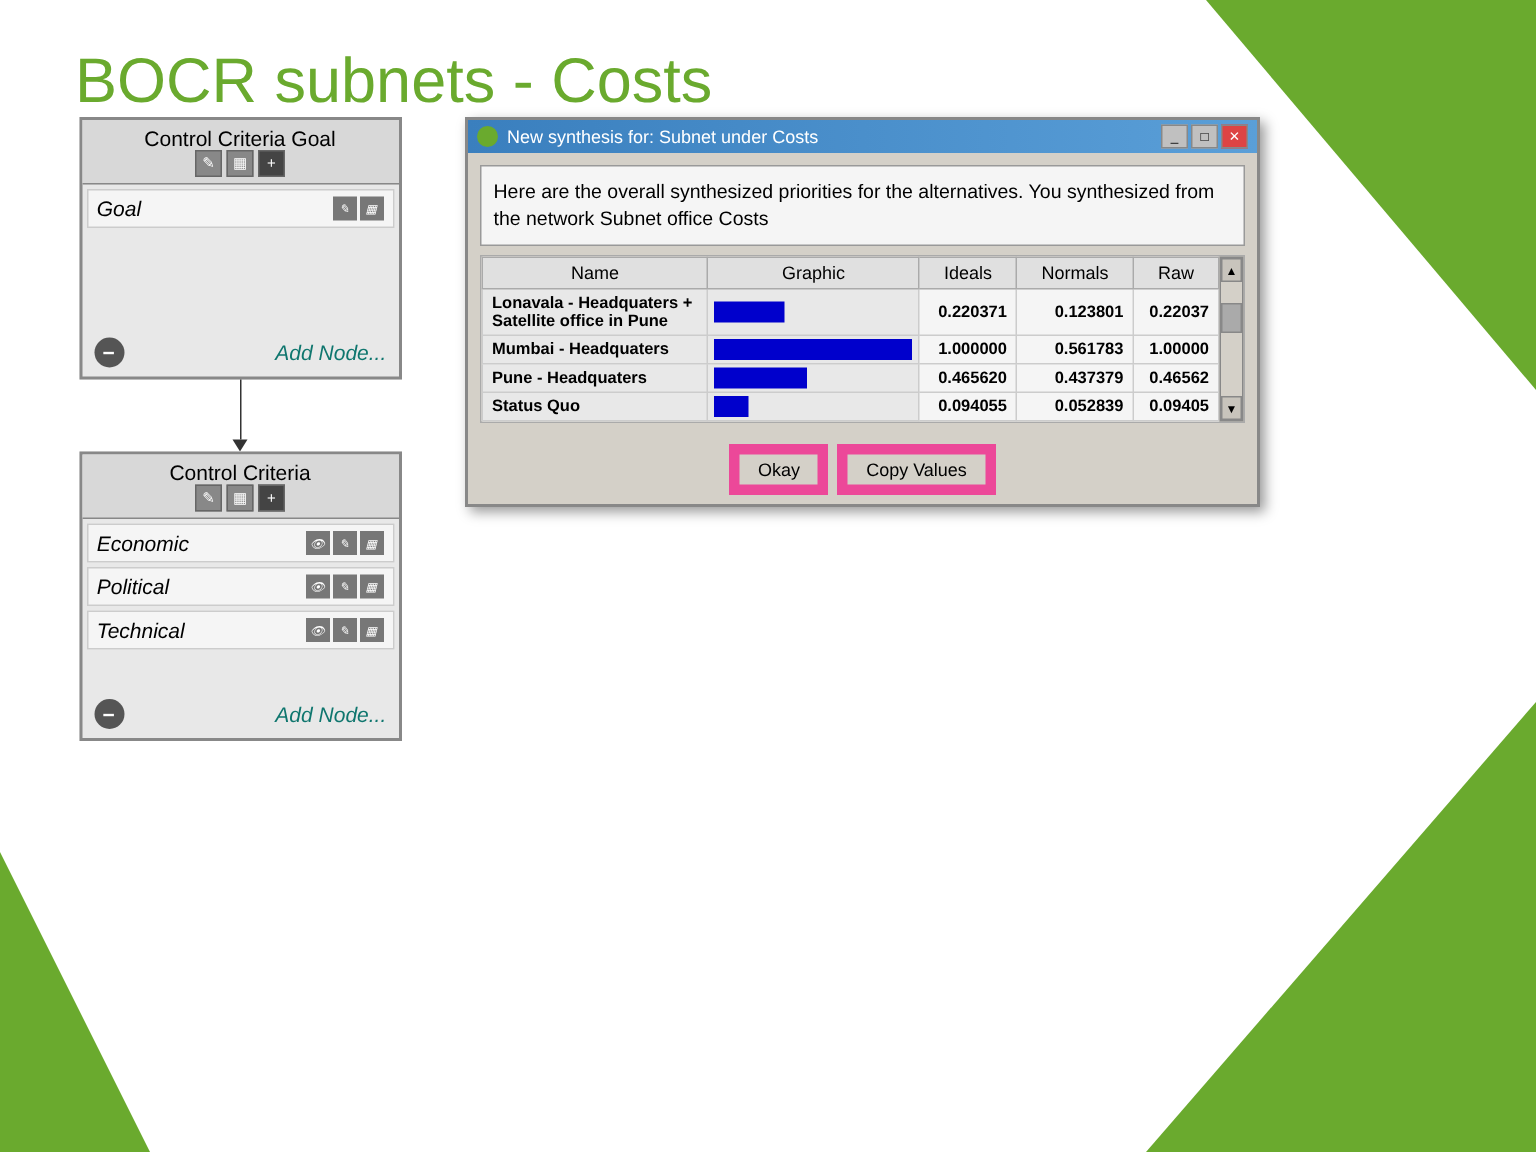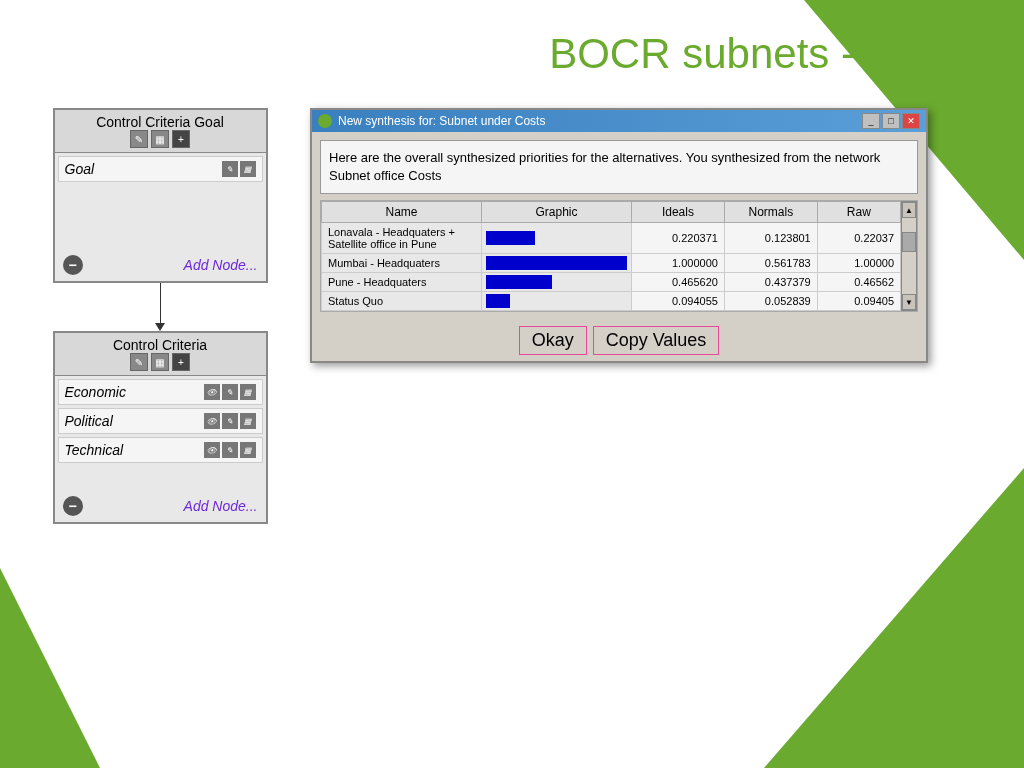--- a/index.html
+++ b/index.html
@@ -48,22 +48,20 @@
     .page-content {
       position: relative;
       z-index: 1;
       padding: 30px 50px;
     }
 
     .page-title {
       color: #6aaa2e;
       font-size: 42px;
       font-weight: normal;
-      margin-bottom: 30px;
-      text-align: right;
     }
 
     .main-area {
       display: flex;
       gap: 40px;
       align-items: flex-start;
     }
 
     
     .left-panel {
@@ -161,21 +159,21 @@
       justify-content: center;
       color: #fff;
       font-size: 14px;
       font-weight: bold;
       cursor: pointer;
     }
 
     .add-node-link {
       font-style: italic;
       font-size: 14px;
-      color: #6d28d9;
+      color: #0f766e;
       text-decoration: none;
       margin-left: 16px;
     }
 
     
     .connector {
       display: flex;
       flex-direction: column;
       align-items: center;
       margin: 0;
@@ -196,21 +194,21 @@
     }
 
     
     .right-panel {
       flex: 1;
     }
 
     .dialog-window {
       border: 2px solid #888;
       background: #d4d0c8;
-      width: 618px;
+      width: 530px;
       box-shadow: 3px 3px 8px rgba(0,0,0,0.4);
     }
 
     .dialog-titlebar {
       background: linear-gradient(to right, #3a7fbe, #5a9fd8);
       display: flex;
       align-items: center;
       justify-content: space-between;
       padding: 3px 6px;
       color: #fff;
@@ -272,40 +270,41 @@
     .dialog-table {
       width: 100%;
       border-collapse: collapse;
       background: #fff;
       font-size: 12px;
     }
 
     .dialog-table th {
       background: #e0e0e0;
       border: 1px solid #aaa;
-      padding: 3px 0;
+      padding: 3px 16px;
       text-align: center;
       font-weight: normal;
       margin-left: 15px;
     }
 
     .dialog-table th.name-col {
       text-align: center;
       width: 160px;
     }
 
     .dialog-table th.graphic-col {
       width: 150px;
       text-align: center;
     }
 
     .dialog-table td {
       border: 1px solid #ccc;
       padding: 3px 6px;
       font-size: 11px;
+      font-weight: bold;
     }
 
     .dialog-table td.name-cell {
       background: #e8e8e8;
       font-size: 11px;
     }
 
     .dialog-table td.graphic-cell {
       background: #e8e8e8;
       padding: 2px 4px;
@@ -326,22 +325,22 @@
       display: flex;
       justify-content: center;
       gap: 6px;
       padding: 6px;
       background: #d4d0c8;
     }
 
     .footer-btn {
       padding: 3px 12px;
       background: #d4d0c8;
-      border: 1px solid #ec4899;
-      font-size: 18px;
+      border: 7px solid #ec4899;
+      font-size: 12px;
       cursor: pointer;
     }
 
     .scrollbar {
       width: 16px;
       background: #d4d0c8;
       border: 1px solid #888;
       display: flex;
       flex-direction: column;
     }

